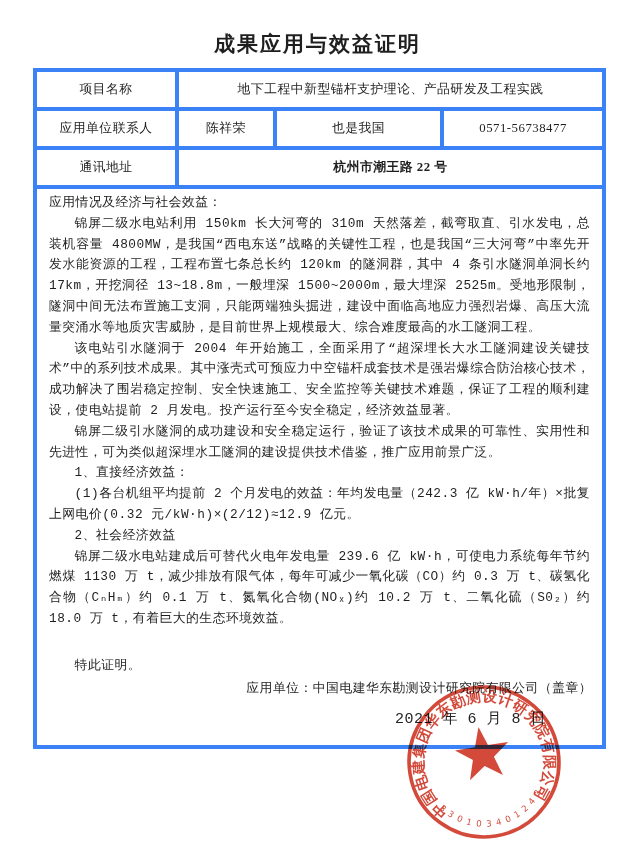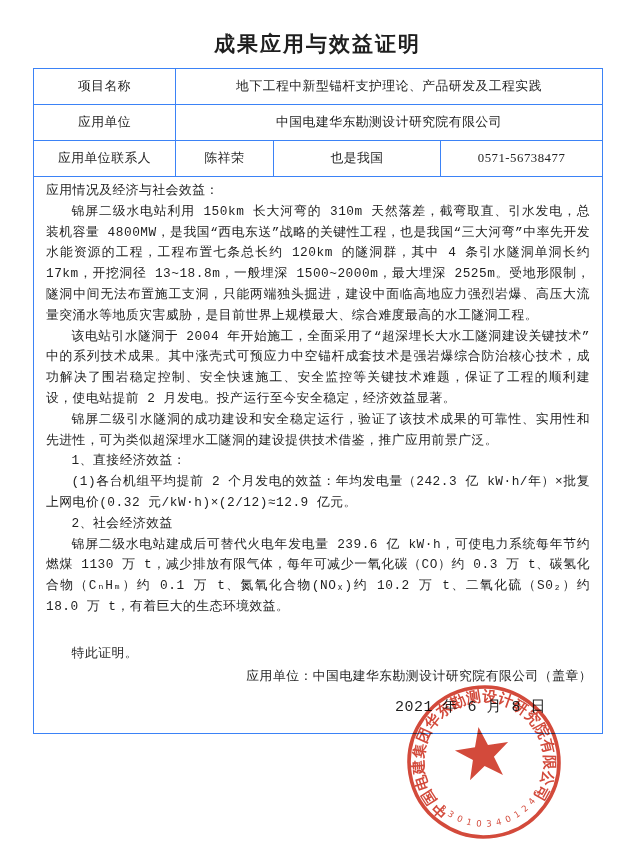--- a/index.html
+++ b/index.html
@@ -23,21 +23,21 @@
 
   
   table.cert{
     position:absolute;top:68px;left:33px;
     width:569px;
     border-collapse:collapse;
     table-layout:fixed;
     font-size:12.8px;
   }
   table.cert td{
-    border:1px solid #3b82f6;
+    border:4px solid #3b82f6;
     text-align:center;
     vertical-align:middle;
     height:35px;
     padding:0 4px;
     letter-spacing:0.5px;
   }
   td.bold-val{font-weight:bold;}
 
   
   td.content-cell{
@@ -96,28 +96,28 @@
         <col style="width:98px">
         <col style="width:167px">
         <col style="width:162px">
     </colgroup>
     <tbody>
       <tr>
         <td>项目名称</td>
         <td colspan="3">地下工程中新型锚杆支护理论、产品研发及工程实践</td>
       </tr>
       <tr>
-        <td>应用单位</td>
-        <td colspan="3">中国电建华东勘测设计研究院有限公司</td>
-      </tr>
-      <tr>
         <td>应用单位联系人</td>
         <td>陈祥荣</td>
         <td>也是我国</td>
         <td>0571-56738477</td>
+      </tr>
+      <tr>
+        <td>通讯地址</td>
+        <td colspan="3" class="bold-val">杭州市潮王路 22 号</td>
       </tr>
       <tr>
         <td colspan="4" class="content-cell">
           <div class="content-inner">
             <p>应用情况及经济与社会效益：</p>
             <p class="indent">锦屏二级水电站利用 150km 长大河弯的 310m 天然落差，截弯取直、引水发电，总装机容量 4800MW，是我国“西电东送”战略的关键性工程，也是我国“三大河弯”中率先开发水能资源的工程，工程布置七条总长约 120km 的隧洞群，其中 4 条引水隧洞单洞长约 17km，开挖洞径 13~18.8m，一般埋深 1500~2000m，最大埋深 2525m。受地形限制，隧洞中间无法布置施工支洞，只能两端独头掘进，建设中面临高地应力强烈岩爆、高压大流量突涌水等地质灾害威胁，是目前世界上规模最大、综合难度最高的水工隧洞工程。</p>
             <p class="indent">该电站引水隧洞于 2004 年开始施工，全面采用了“超深埋长大水工隧洞建设关键技术”中的系列技术成果。其中涨壳式可预应力中空锚杆成套技术是强岩爆综合防治核心技术，成功解决了围岩稳定控制、安全快速施工、安全监控等关键技术难题，保证了工程的顺利建设，使电站提前 2 月发电。投产运行至今安全稳定，经济效益显著。</p>
             <p class="indent">锦屏二级引水隧洞的成功建设和安全稳定运行，验证了该技术成果的可靠性、实用性和先进性，可为类似超深埋水工隧洞的建设提供技术借鉴，推广应用前景广泛。</p>
             <p class="indent">1、直接经济效益：</p>
             <p class="indent">(1)各台机组平均提前 2 个月发电的效益：年均发电量（242.3 亿 kW·h/年）×批复上网电价(0.32 元/kW·h)×(2/12)≈12.9 亿元。</p>

